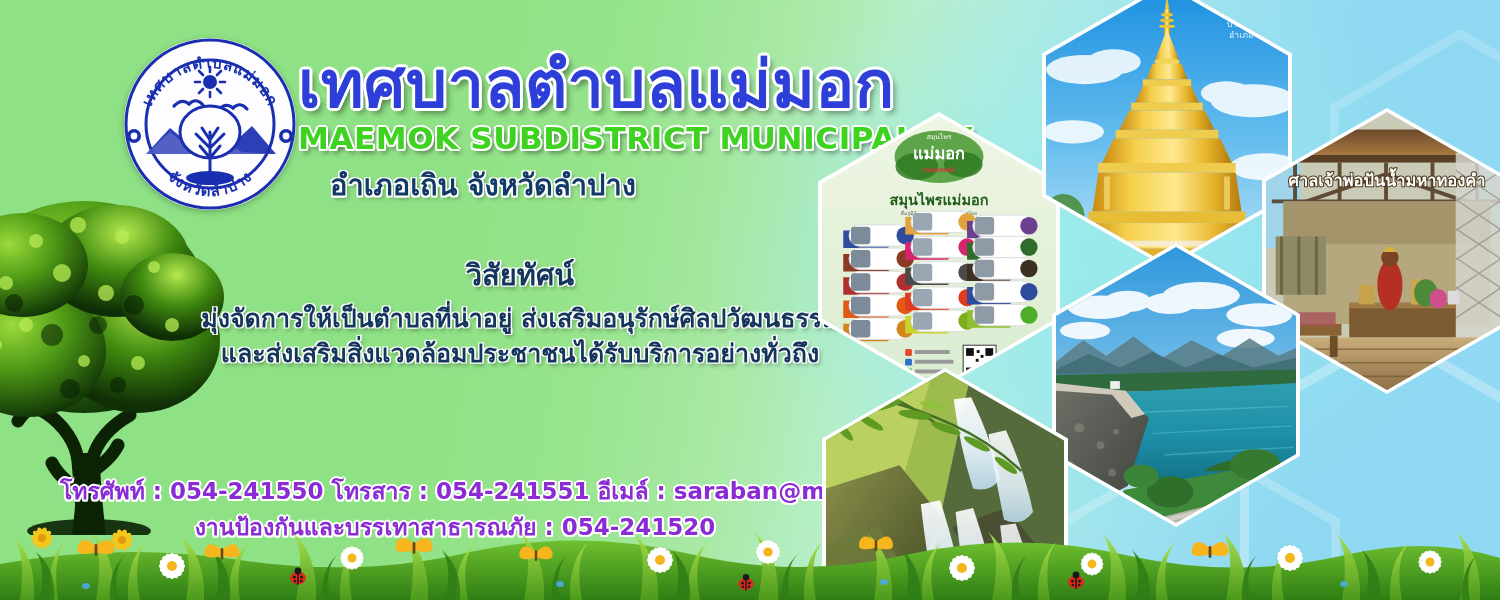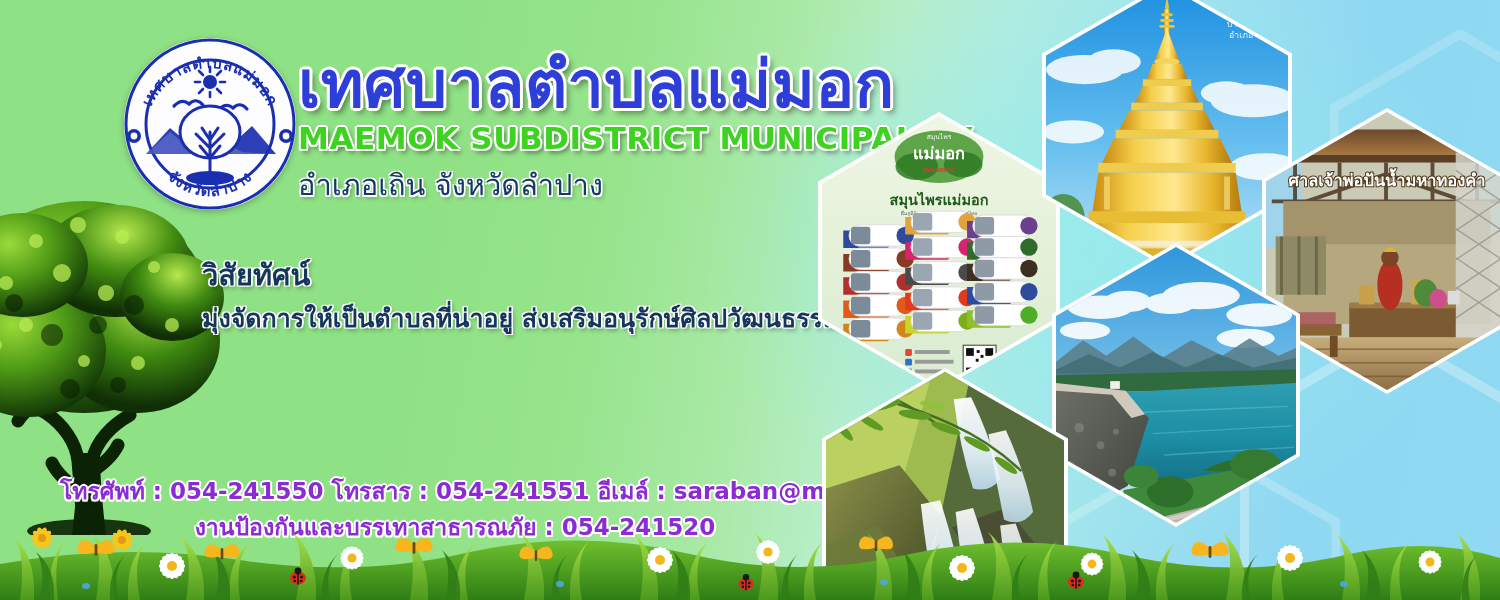--- a/index.html
+++ b/index.html
@@ -42,28 +42,29 @@
     margin-top:3px;
     font-size:31px; font-weight:bold; color:#3fd321; letter-spacing:.6px;
     white-space:nowrap;
     text-shadow:
       -1.5px -1.5px 0 #fff, 1.5px -1.5px 0 #fff, -1.5px 1.5px 0 #fff, 1.5px 1.5px 0 #fff,
       -2px 0 0 #fff, 2px 0 0 #fff, 0 -2px 0 #fff, 0 2px 0 #fff,
       3px 4px 5px rgba(0,0,0,.45);
   }
   .sub-title{
     margin-top:6px;
-    font-size:29px; font-weight:normal; color:#123a66; white-space:nowrap;
+    font-size:29px; font-weight:bold; color:#123a66; white-space:nowrap;
     text-shadow:
       -1.5px -1.5px 0 #fff, 1.5px -1.5px 0 #fff, -1.5px 1.5px 0 #fff, 1.5px 1.5px 0 #fff,
       2px 3px 4px rgba(0,0,0,.40);
+    margin-left: 32px;
   }
 
   
-  .vision{ position:absolute; left:202px; top:252px; width:660px; }
+  .vision{ position:absolute; left:190px; top:252px; width:660px; text-align:center; }
   .vision-head{
     font-size:29px; font-weight:bold; color:#15365c; margin-bottom:4px;
     text-shadow:-1.4px -1.4px 0 #fff,1.4px -1.4px 0 #fff,-1.4px 1.4px 0 #fff,1.4px 1.4px 0 #fff,
                 2px 3px 4px rgba(0,0,0,.35);
   }
   .vision-line{
     font-size:25px; font-weight:bold; color:#15365c; line-height:1.38; white-space:nowrap;
     text-shadow:-1.4px -1.4px 0 #fff,1.4px -1.4px 0 #fff,-1.4px 1.4px 0 #fff,1.4px 1.4px 0 #fff,
                 2px 3px 4px rgba(0,0,0,.35);
   }
@@ -228,20 +229,21 @@
 
   <div class="titleblock">
     <div class="th-title">เทศบาลตำบลแม่มอก</div>
     <div class="en-title">MAEMOK SUBDISTRICT MUNICIPALITY</div>
     <div class="sub-title">อำเภอเถิน จังหวัดลำปาง</div>
   </div>
 
   <div class="vision">
     <div class="vision-head">วิสัยทัศน์</div>
     <div class="vision-line">มุ่งจัดการให้เป็นตำบลที่น่าอยู่ ส่งเสริมอนุรักษ์ศิลปวัฒนธรรม</div>
+    <div class="vision-line">และส่งเสริมสิ่งแวดล้อมประชาชนได้รับบริการอย่างทั่วถึง</div>
   </div>
 
   <div class="contact">
     <div class="contact-line">โทรศัพท์ : 054-241550  โทรสาร : 054-241551 อีเมล์ : saraban@maemok.go.th</div>
     <div class="contact-line l2">งานป้องกันและบรรเทาสาธารณภัย : 054-241520</div>
   </div>
 
   <div class="hex" id="hex-herbs">
     <div class="frame"></div>
     <div class="inner">

